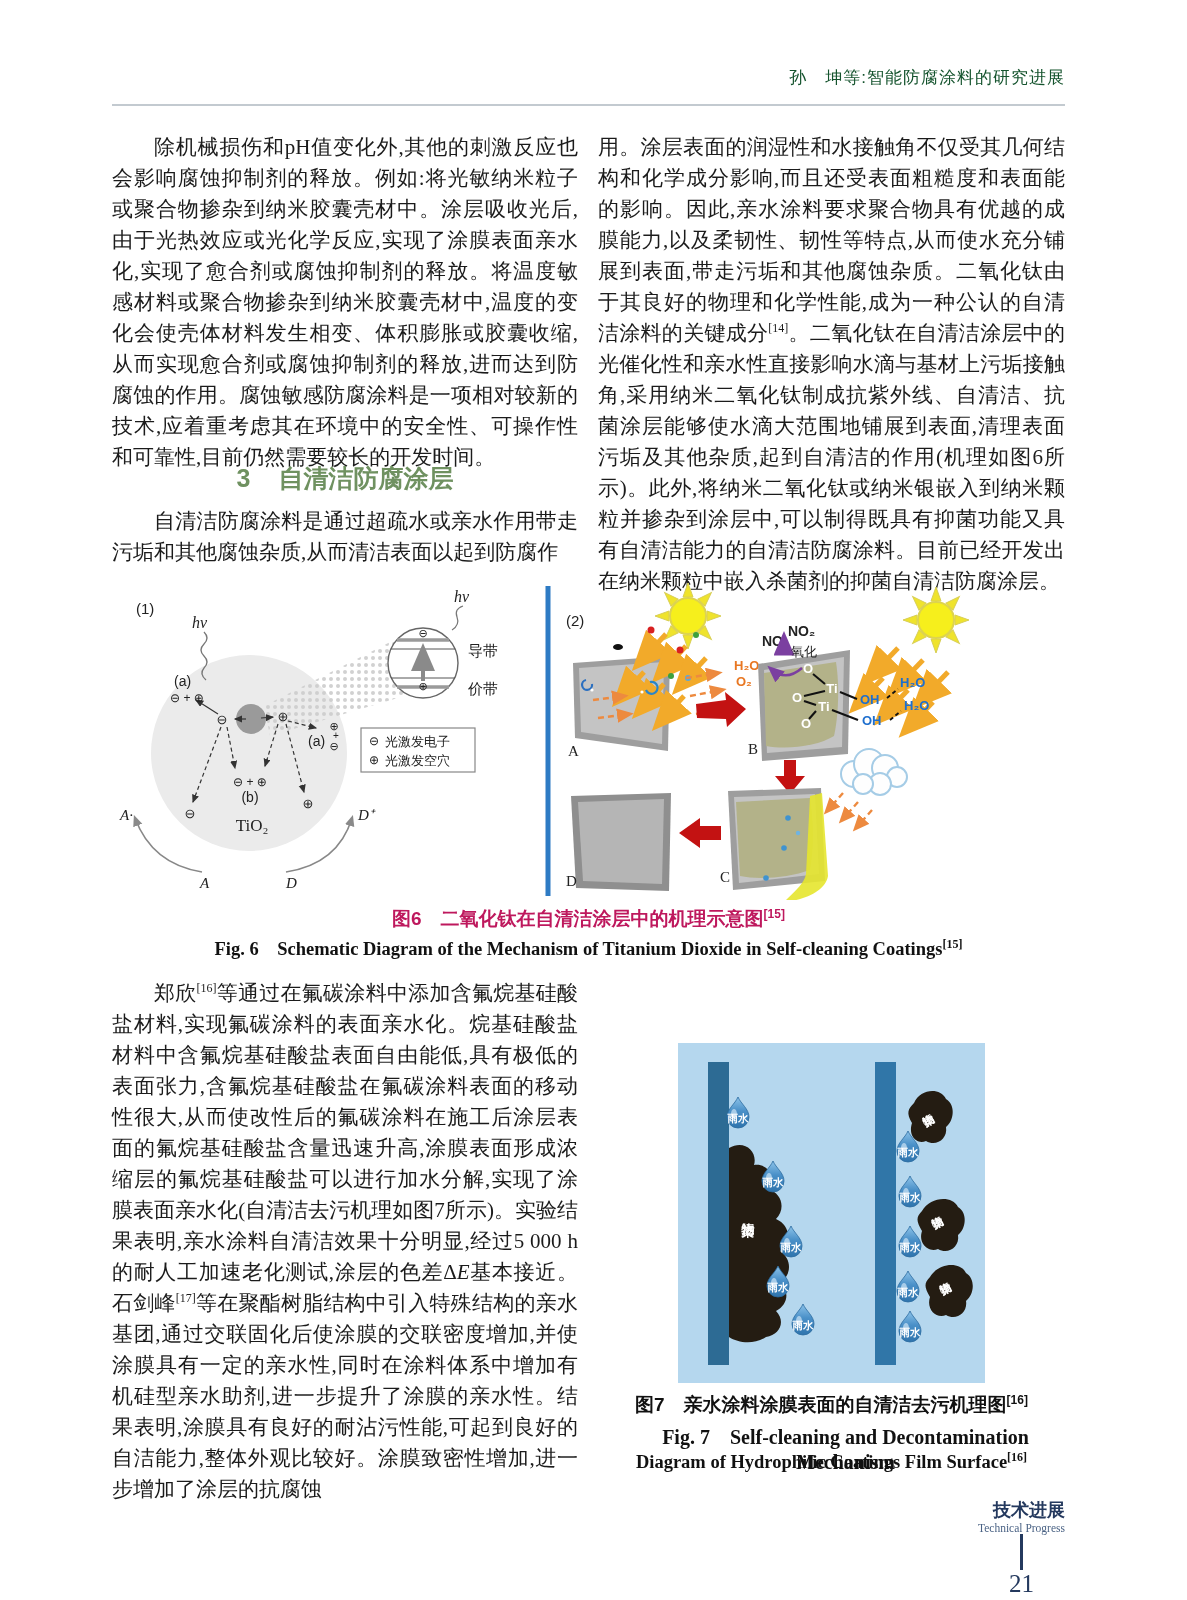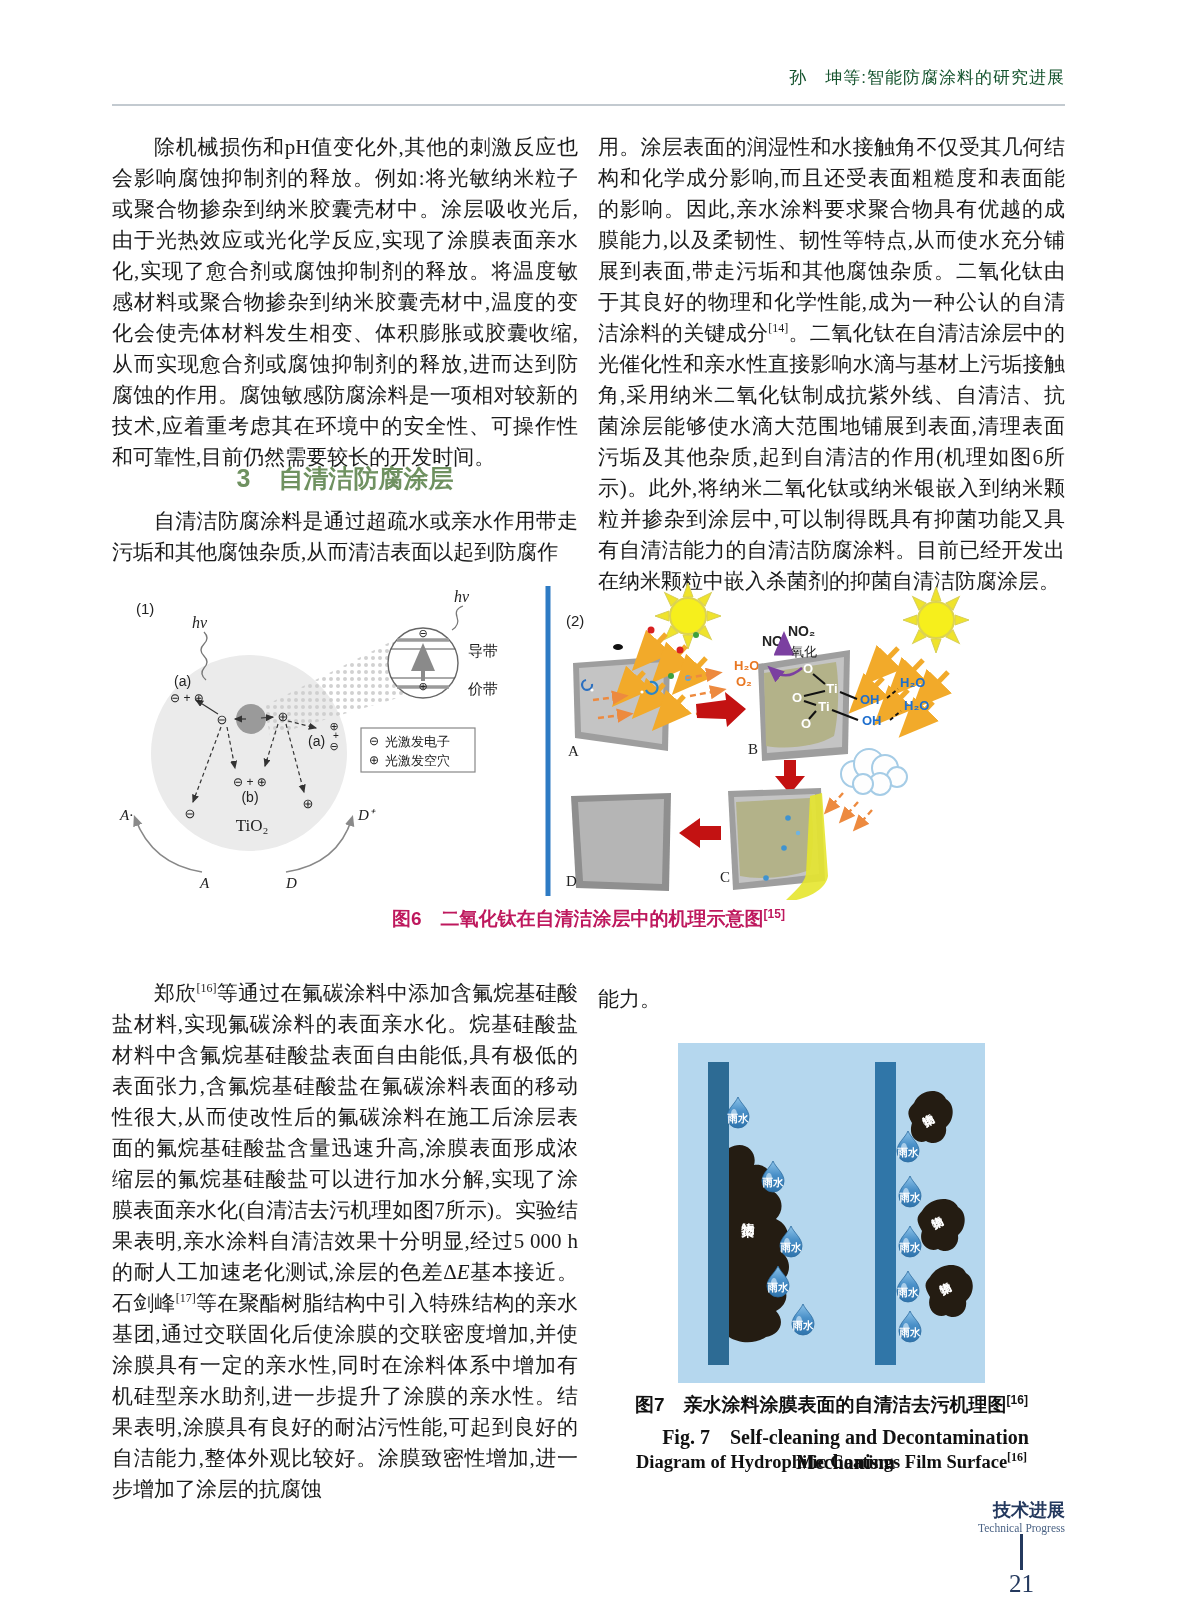--- a/index.html
+++ b/index.html
@@ -289,28 +289,28 @@
         <polygon points="33,218 133,215 131,313 38,310" fill="#8f8f8f"></polygon>
         <polygon points="40,224 126,221 124,306 45,303" fill="#b5b5b5"></polygon>
       </g>
       <text x="28" y="308" class="ser" font-size="15">D</text>
     </svg>
   </div>
 
   <div class="capzh">
     <span>图6　二氧化钛在自清洁涂层中的机理示意图</span><sup>[15]</sup>
   </div>
+  <div class="capen">
+    <span>Fig. 6　Schematic Diagram of the Mechanism of Titanium Dioxide in Self-cleaning Coatings</span><sup>[15]</sup>
+  </div>
 
   <div class="col-left para indent p3">
     <span>郑欣</span><sup>[16]</sup><span>等通过在氟碳涂料中添加含氟烷基硅酸盐材料,实现氟碳涂料的表面亲水化。烷基硅酸盐材料中含氟烷基硅酸盐表面自由能低,具有极低的表面张力,含氟烷基硅酸盐在氟碳涂料表面的移动性很大,从而使改性后的氟碳涂料在施工后涂层表面的氟烷基硅酸盐含量迅速升高,涂膜表面形成浓缩层的氟烷基硅酸盐可以进行加水分解,实现了涂膜表面亲水化(自清洁去污机理如图7所示)。实验结果表明,亲水涂料自清洁效果十分明显,经过5 000 h的耐人工加速老化测试,涂层的色差Δ</span><i>E</i><span>基本接近。石剑峰</span><sup>[17]</sup><span>等在聚酯树脂结构中引入特殊结构的亲水基团,通过交联固化后使涂膜的交联密度增加,并使涂膜具有一定的亲水性,同时在涂料体系中增加有机硅型亲水助剂,进一步提升了涂膜的亲水性。结果表明,涂膜具有良好的耐沾污性能,可起到良好的自洁能力,整体外观比较好。涂膜致密性增加,进一步增加了涂层的抗腐蚀</span>
   </div>
 
-  <div class="col-right para rp2">
-    <span>能力。</span>
-  </div>
 
   <svg class="fig7" width="307" height="340" viewBox="0 0 307 340">
     <defs>
       <linearGradient id="dropg" x1="0" y1="0" x2="0" y2="1">
         <stop offset="0" stop-color="#8ec4ea"></stop>
           <stop offset="0.45" stop-color="#4a90c8"></stop>
           <stop offset="1" stop-color="#2f74ad"></stop>
       </linearGradient>
       <g id="drop">
         <path d="M0,-19 C3,-12 11,-7 11,1 A11,11 0 1,1 -11,1 C-11,-7 -3,-12 0,-19 Z" fill="url(#dropg)" stroke="#2a699e" stroke-width="0.8"></path>

